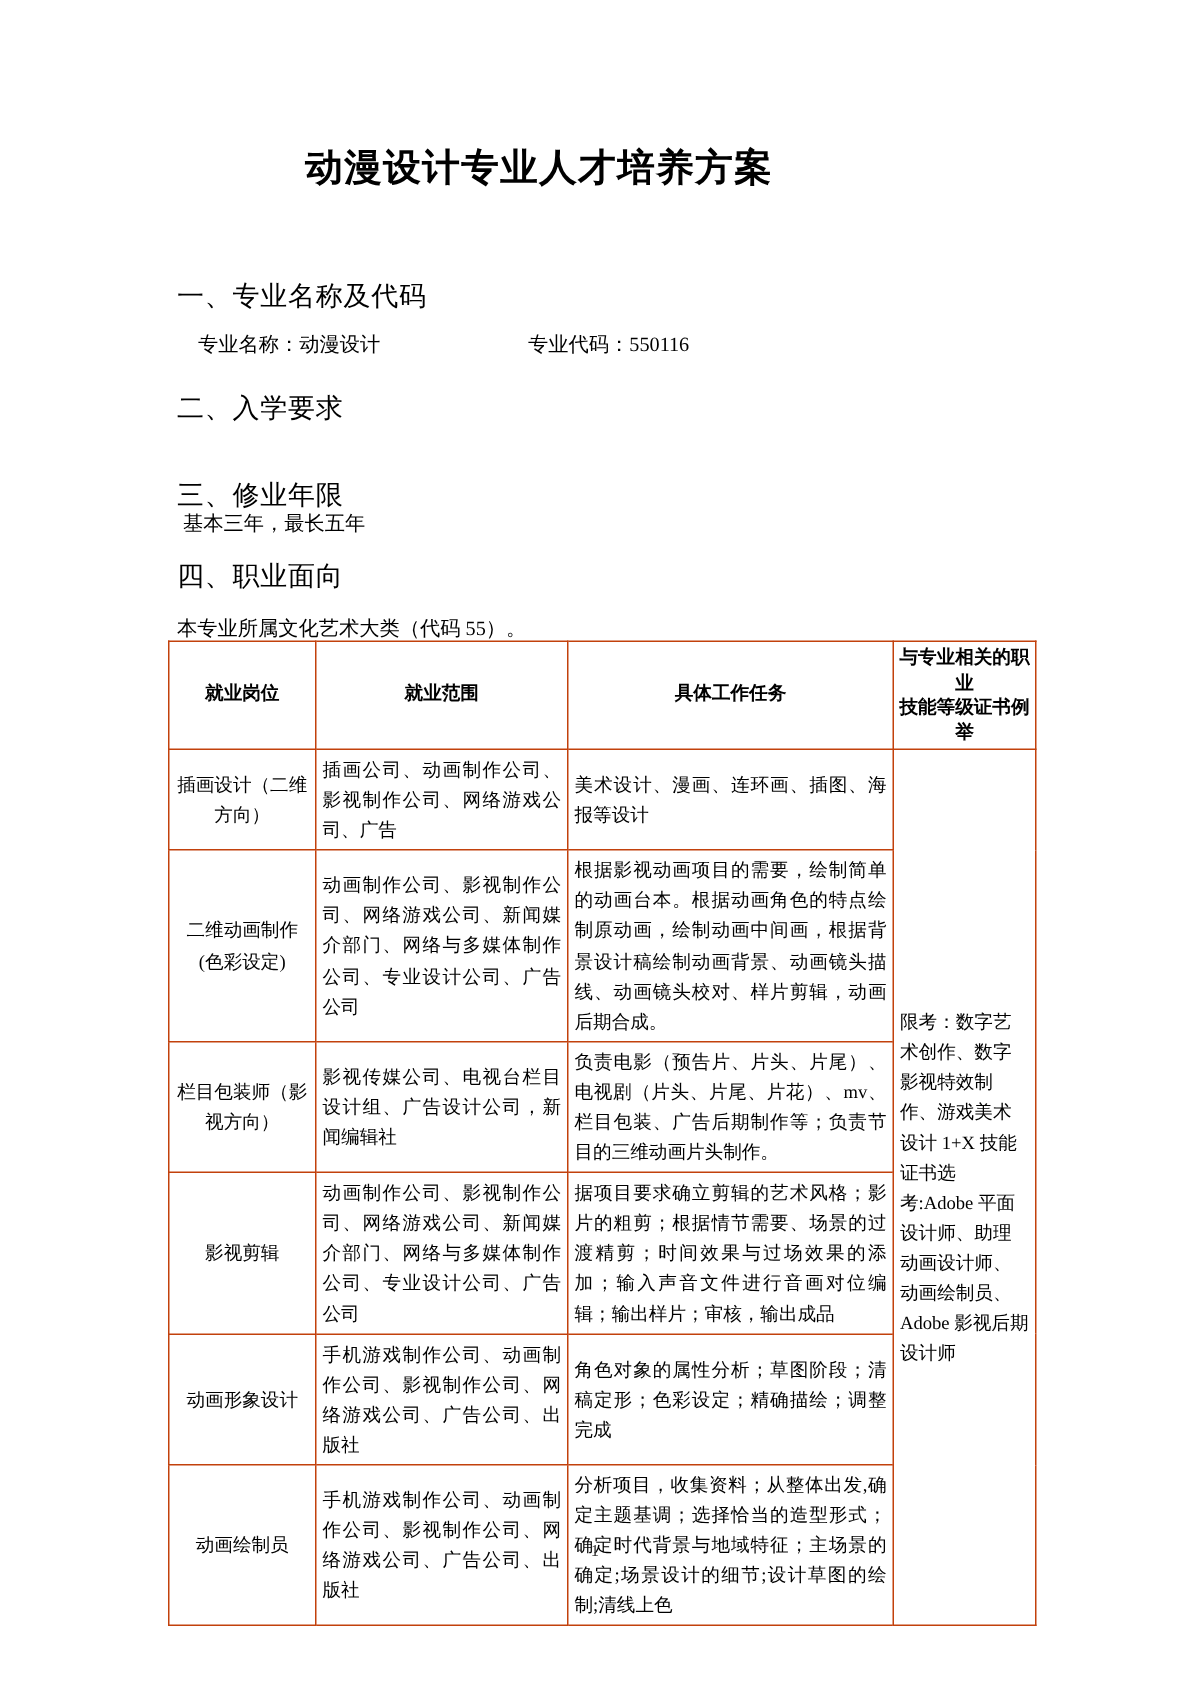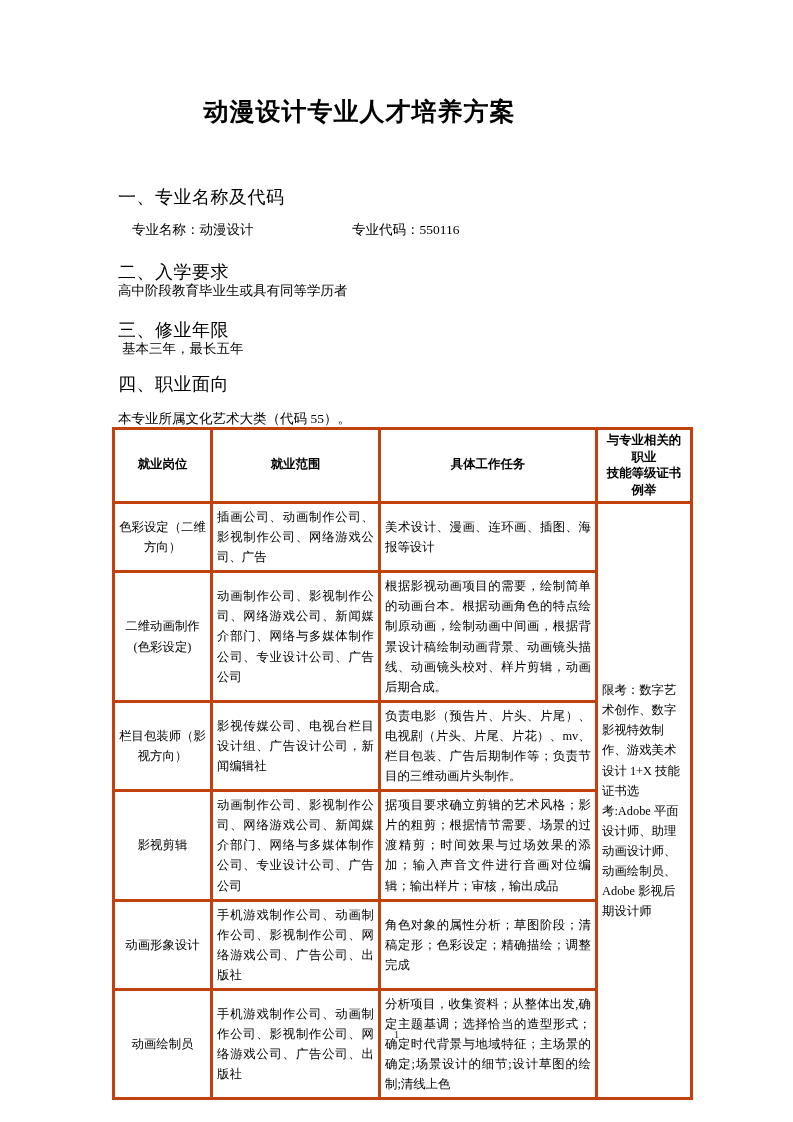--- a/index.html
+++ b/index.html
@@ -68,21 +68,21 @@
     border-collapse: collapse;
     table-layout: fixed;
     font-family: "Liberation Serif", "DejaVu Serif", serif;
   }
   table.jobs col.c1 { width: 98px; }
   table.jobs col.c2 { width: 168px; }
   table.jobs col.c3 { width: 217px; }
   table.jobs col.c4 { width: 95px; }
 
   table.jobs td, table.jobs th {
-    border: 3px solid #c2410c;
+    border: 1px solid #c2410c;
     padding: 3px 4px;
     font-size: 12.4px;
     line-height: 1.62;
     vertical-align: middle;
     font-weight: normal;
   }
   table.jobs thead th {
     font-family: "Liberation Sans", "DejaVu Sans", sans-serif;
     font-weight: bold;
     text-align: center;
@@ -131,21 +131,20 @@
 
 <div class="page">
 
   <div class="doc-title">动漫设计专业人才培养方案</div>
 
   <div class="section-heading" id="h1">一、专业名称及代码</div>
   <div class="body-line" id="l1a">专业名称：动漫设计</div>
   <div class="body-line" id="l1b">专业代码：550116</div>
 
   <div class="section-heading" id="h2">二、入学要求</div>
-  <div class="body-line" id="l2">高中阶段教育毕业生或具有同等学历者</div>
 
   <div class="section-heading" id="h3">三、修业年限</div>
   <div class="body-line" id="l3">基本三年，最长五年</div>
 
   <div class="section-heading" id="h4">四、职业面向</div>
   <div class="body-line" id="l4">本专业所属文化艺术大类（代码 55）。</div>
 
   <table class="jobs">
     <colgroup>
       <col class="c1">
@@ -156,21 +155,21 @@
     <thead>
       <tr>
         <th>就业岗位</th>
         <th>就业范围</th>
         <th>具体工作任务</th>
         <th class="wrap2"><span>与专业相关的职业</span><br><span>技能等级证书例举</span></th>
       </tr>
     </thead>
     <tbody>
       <tr>
-        <td class="post">色彩设定（二维方向）</td>
+        <td class="post">插画设计（二维方向）</td>
         <td class="scope">插画公司、动画制作公司、影视制作公司、网络游戏公司、广告</td>
         <td class="tasks">美术设计、漫画、连环画、插图、海报等设计</td>
         <td class="certs" rowspan="6">限考：数字艺术创作、数字影视特效制作、游戏美术设计 1+X 技能证书选考:Adobe 平面设计师、助理动画设计师、动画绘制员、Adobe 影视后期设计师</td>
       </tr>
       <tr>
         <td class="post">二维动画制作(色彩设定)</td>
         <td class="scope">动画制作公司、影视制作公司、网络游戏公司、新闻媒介部门、网络与多媒体制作公司、专业设计公司、广告公司</td>
         <td class="tasks">根据影视动画项目的需要，绘制简单的动画台本。根据动画角色的特点绘制原动画，绘制动画中间画，根据背景设计稿绘制动画背景、动画镜头描线、动画镜头校对、样片剪辑，动画后期合成。</td>
       </tr>
       <tr>

